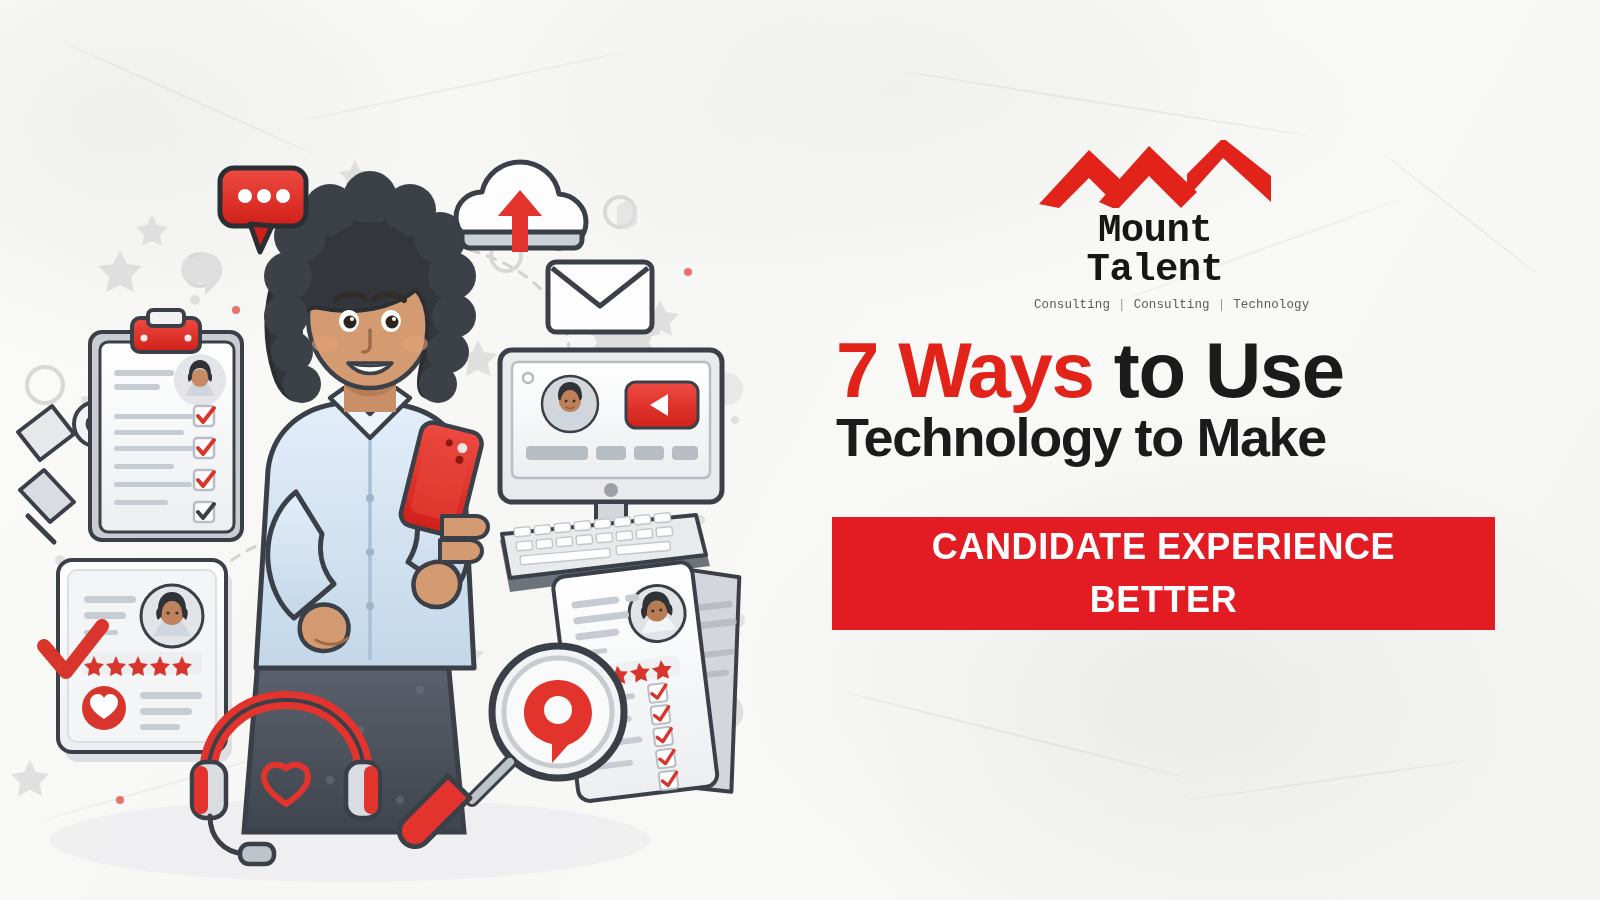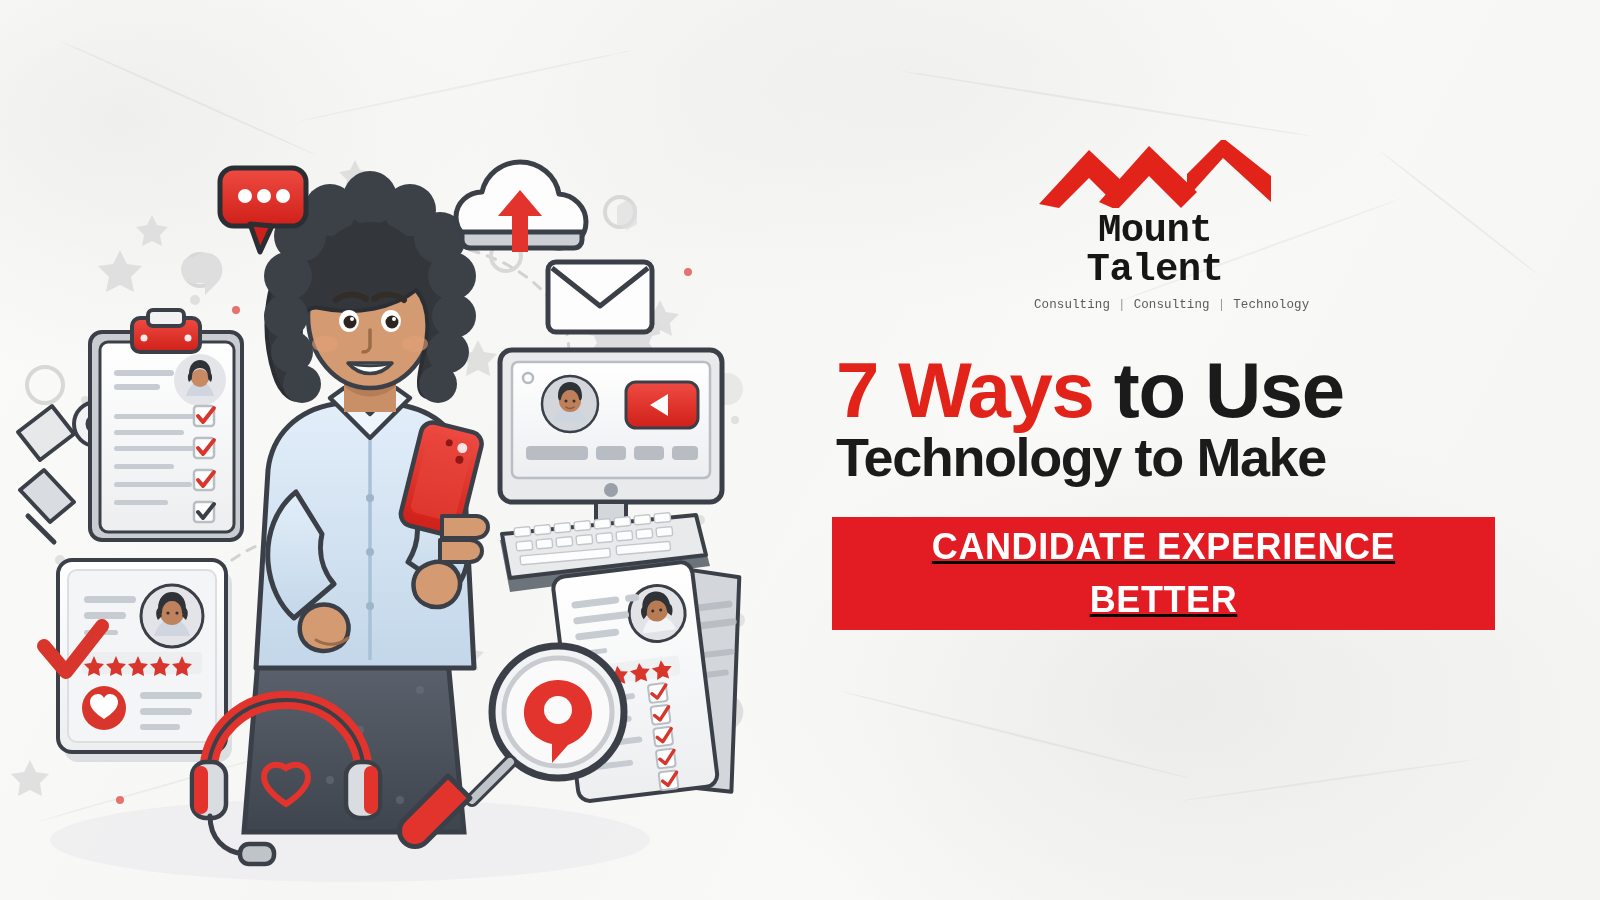--- a/index.html
+++ b/index.html
@@ -16,32 +16,32 @@
     background:
       radial-gradient(ellipse 640px 420px at 1180px 700px, rgba(226,226,224,.55), rgba(255,255,255,0) 70%),
       radial-gradient(ellipse 520px 360px at 120px 120px, rgba(228,228,226,.5), rgba(255,255,255,0) 70%),
       radial-gradient(ellipse 700px 300px at 900px 90px, rgba(232,232,230,.45), rgba(255,255,255,0) 72%),
       linear-gradient(118deg,#fbfbfa 0%,#f6f6f5 38%,#f9f9f8 62%,#f4f4f3 100%);
   }
   .vein { position:absolute; background:rgba(165,165,165,.16); transform-origin:left center; border-radius:50%; }
   .vein.b { background:rgba(150,150,150,.10); }
 
   
-  .headline { position:absolute; left:836px; top:330px; width:670px;margin-top:20px; }
+  .headline { position:absolute; left:836px; top:330px; width:670px; }
   .hl-line {
     font-size:54px; font-weight:700; line-height:1.03;
     color:#1b1b1b; letter-spacing:-1.4px; white-space:nowrap;
   }
   .hl-line.l1 { font-size:78px; }
   .hl-red { color:#e2231a; }
 
   .promo-bar {
     position:absolute; left:832px; top:517px; width:663px; height:113px;
     background:#e31b23;
-    display:flex; flex-direction:column; align-items:center; justify-content:center;text-decoration:underline;
+    display:flex; flex-direction:column; align-items:center; justify-content:center;
   }
   .promo-line {
     color:#fff; font-size:36px; font-weight:700; letter-spacing:.6px; line-height:1.45;
   }
 
   
   .logo { position:absolute; left:1030px; top:140px; width:250px;font-family:Liberation Mono, monospace; }
   .logo-mark { width:236px; height:68px; display:block; margin:0 auto; }
   .logo-name {
     text-align:center; font-size:39px; font-weight:700; color:#161616;

